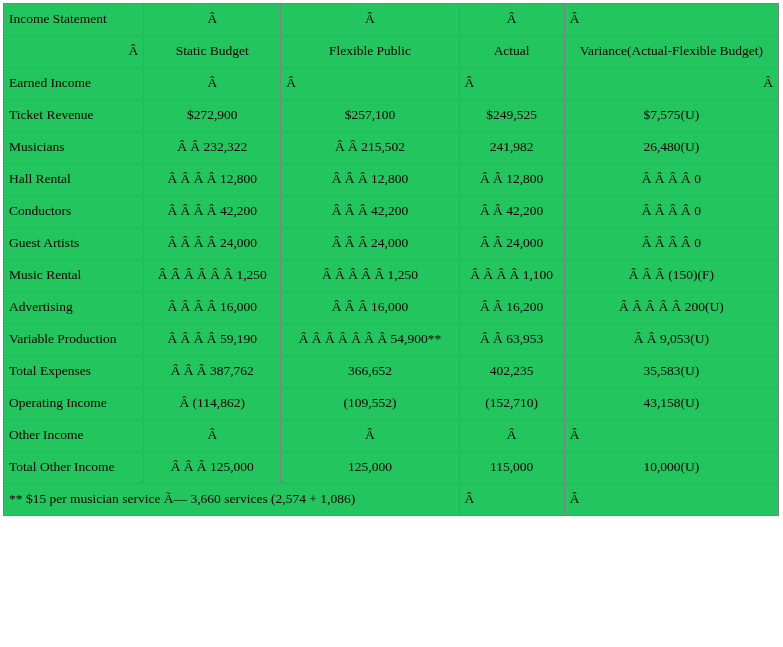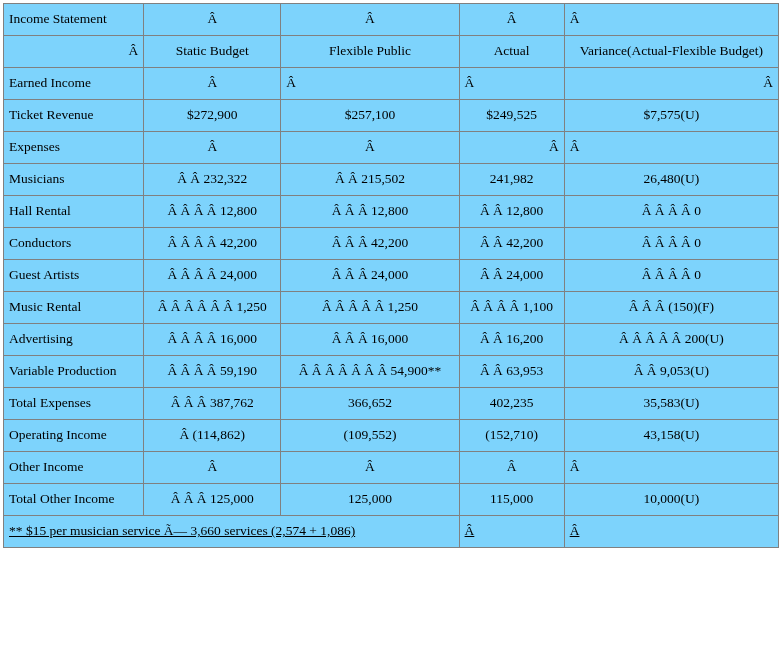--- a/index.html
+++ b/index.html
@@ -19,21 +19,21 @@
     width: 783px;
     height: 647px;
     box-sizing: border-box;
     padding: 3px 3px 0 3px;
   }
   table.fin {
     border-collapse: collapse;
     table-layout: fixed;
     width: 776px;
     border: 1px solid #808080;
-    background: #7dd3fc;
+    background: #22c55e;
   }
   table.fin td {
     border: 1px solid #808080;
     padding: 4px 5px 5px 5px;
     height: 22px;
     vertical-align: middle;
     white-space: nowrap;
     overflow: hidden;
     font-size: 13.5px;
     line-height: 16px;
@@ -41,21 +41,21 @@
   .c1 { width: 140px; }
   .c2 { width: 137px; }
   .c3 { width: 178px; }
   .c4 { width: 105px; }
   .c5 { width: 214px; }
 
   .al { text-align: left; }
   .ac { text-align: center; }
   .ar { text-align: right; }
 
-  .note td { font-size: 13.5px; text-decoration: underline; }
+  .note td { font-size: 13.5px; }
 </style>
 </head>
 <body>
 
 <div id="sheet">
   <table class="fin">
     <colgroup>
       <col class="c1">
         <col class="c2">
         <col class="c3">
@@ -86,27 +86,20 @@
         <td class="al">Â </td>
         <td class="al">Â </td>
         <td class="ar">Â </td>
       </tr>
       <tr>
         <td class="al">Ticket Revenue</td>
         <td class="ac">$272,900</td>
         <td class="ac">$257,100</td>
         <td class="ac">$249,525</td>
         <td class="ac">$7,575(U)</td>
-      </tr>
-      <tr>
-        <td class="al">Expenses</td>
-        <td class="ac">Â </td>
-        <td class="ac">Â </td>
-        <td class="ar">Â </td>
-        <td class="al">Â </td>
       </tr>
       <tr>
         <td class="al">Musicians</td>
         <td class="ac">Â Â 232,322</td>
         <td class="ac">Â Â 215,502</td>
         <td class="ac">241,982</td>
         <td class="ac">26,480(U)</td>
       </tr>
       <tr>
         <td class="al">Hall Rental</td>

